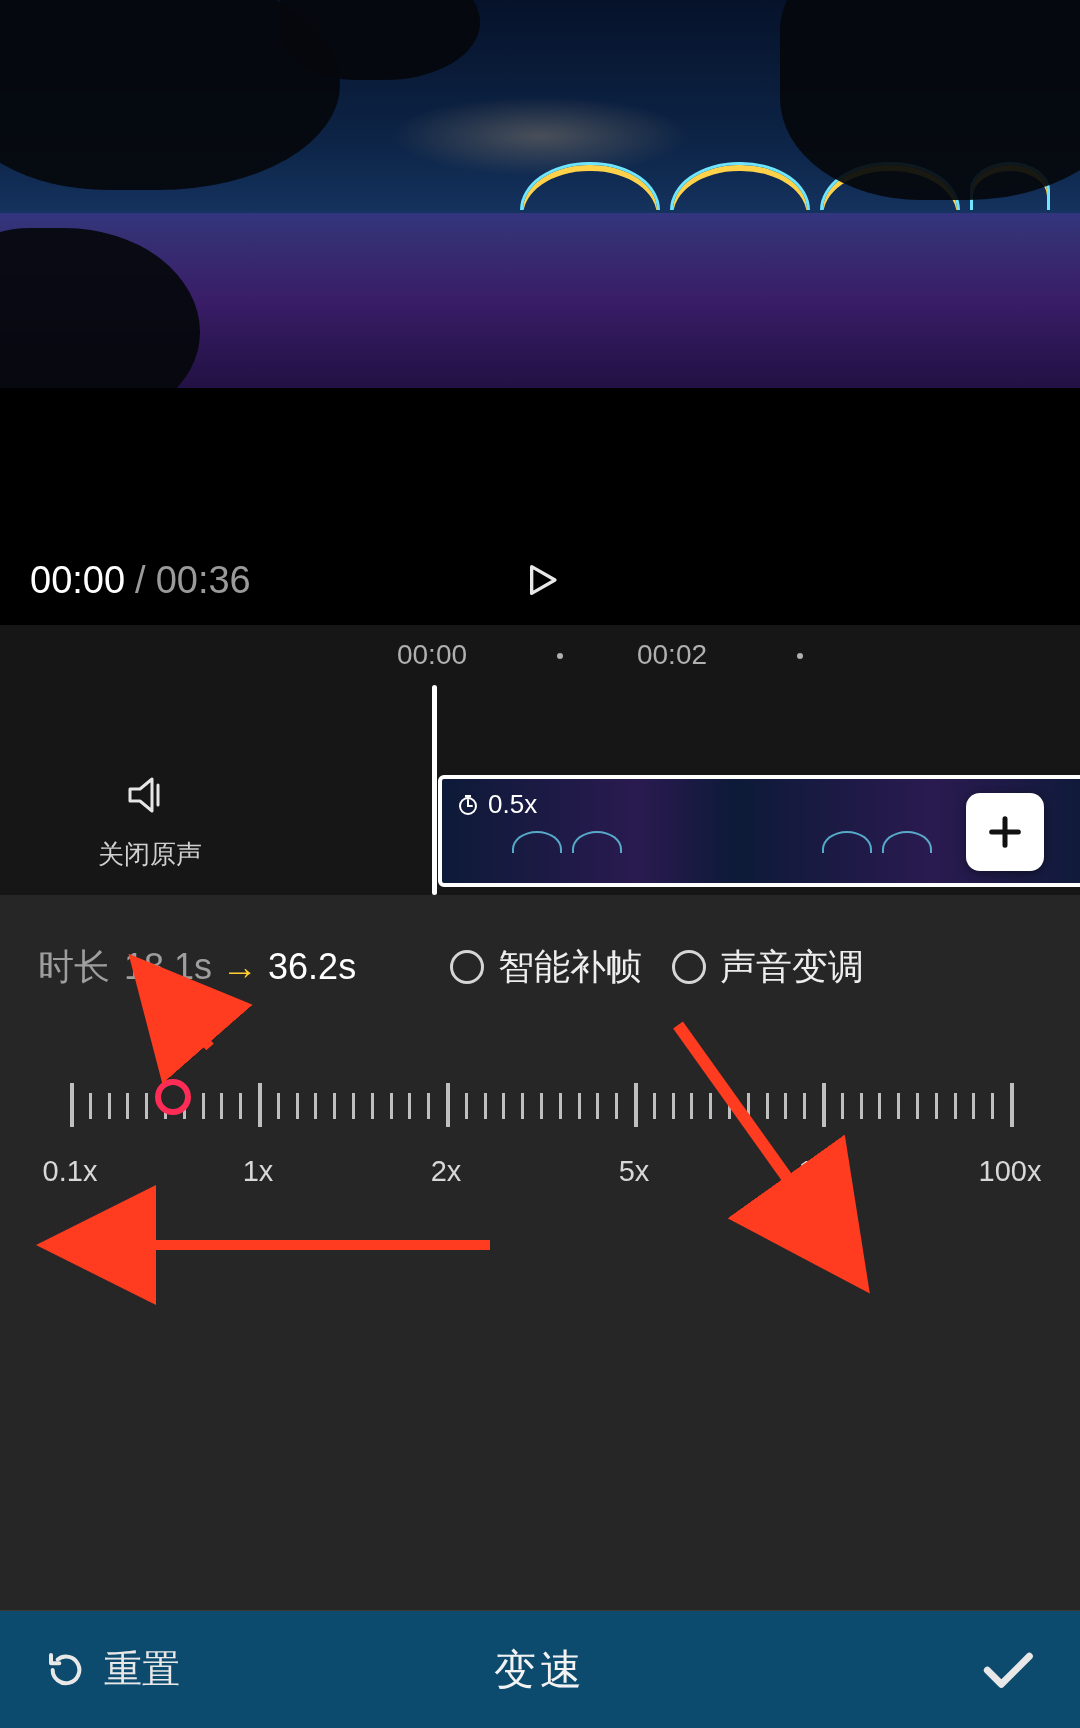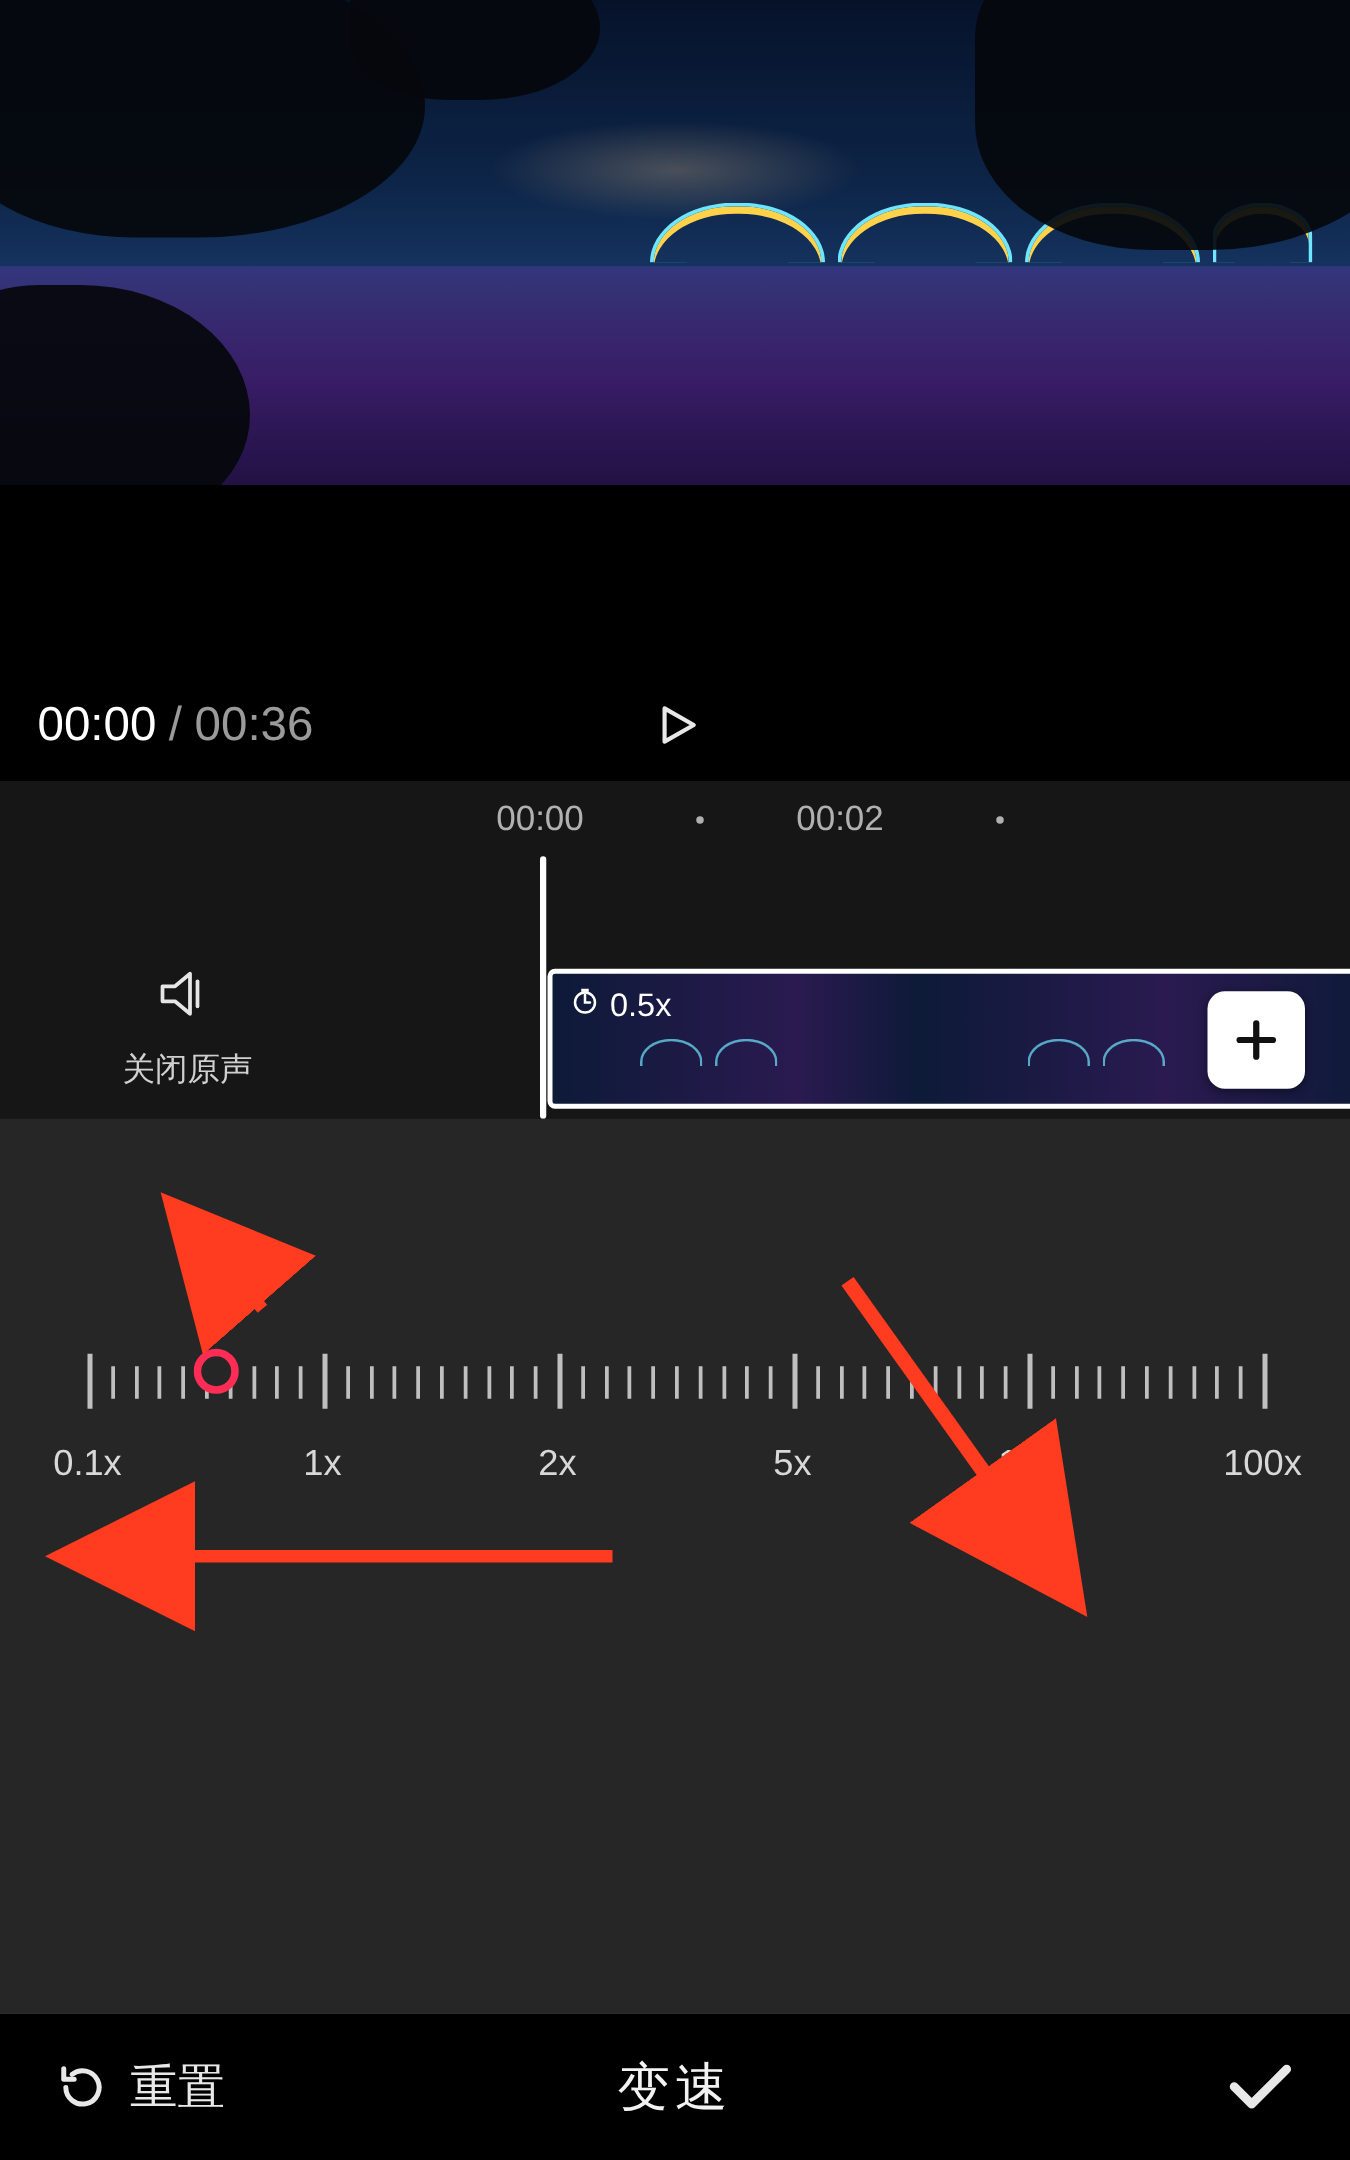--- a/index.html
+++ b/index.html
@@ -38,21 +38,21 @@
   .playhead { position:absolute; left:432px; top:60px; width:5px; height:210px; background:#fff; border-radius:3px; }
   .clip-lane { position:absolute; left:0; top:150px; width:100%; height:120px; }
   .mute-btn { position:absolute; left:90px; top:0; width:120px; text-align:center; }
   .mute-btn .ic { font-size:44px; color:#e6e6e6; }
   .mute-btn .lb { font-size:26px; color:#d0d0d0; margin-top:12px; }
   .cover-btn { position:absolute; left:245px; top:6px; width:130px; height:102px; background:linear-gradient(135deg,#1a2340,#2a1a40); border-radius:6px; display:flex; align-items:center; justify-content:center; }
   .cover-btn .lb { font-size:30px; color:#f0f0f0; text-align:center; line-height:40px; }
   .clip { position:absolute; left:438px; top:0; right:-20px; height:112px; border:4px solid #fff; border-radius:6px; overflow:hidden; background:linear-gradient(to right,#0d1a38 0%,#2a1a50 30%,#0d1a38 45%,#2a1a50 75%,#0d1a38 100%); }
   .clip .thumb-arch { position:absolute; bottom:30px; width:50px; height:22px; border:2px solid #6fe6ff; border-bottom:none; border-top-left-radius:30px 22px; border-top-right-radius:30px 22px; opacity:.7;}
   .clip .thumb-arch.t1{left:70px;} .clip .thumb-arch.t2{left:130px;} .clip .thumb-arch.t3{left:380px;} .clip .thumb-arch.t4{left:440px;}
-  .clip .badge { position:absolute; left:14px; top:10px; display:flex; gap:8px; font-size:26px; color:#fff; font-weight:500;}
+  .clip .badge { position:absolute; left:14px; top:10px; display:flex; align-items:center; gap:8px; font-size:26px; color:#fff; font-weight:500;}
   .clip .badge svg{ width:24px; height:24px;}
   .add-btn { position:absolute; right:36px; top:18px; width:78px; height:78px; background:#fff; border-radius:14px; display:flex; align-items:center; justify-content:center; box-shadow:0 2px 8px rgba(0,0,0,.4);}
   .add-btn svg{ width:40px; height:40px; }
 
   
   .speed-panel { position:absolute; left:0; top:895px; width:1080px; bottom:0; background:#262626; }
   .info-row { position:absolute; left:0; top:42px; width:100%; height:60px; display:flex; align-items:center; font-size:36px; }
   .info-row .dur-label { color:#9e9e9e; margin-left:38px; }
   .info-row .dur-from  { color:#9e9e9e; margin-left:14px; }
   .info-row .dur-arrow { color:#ffcc33; margin:0 10px; font-weight:700; }
@@ -69,21 +69,21 @@
   .ticks .tk.sm  { height:26px; top:4px; }
   .handle { position:absolute; width:36px; height:36px; border:6px solid #ff2d55; border-radius:50%; background:#262626; transform:translate(-50%,-50%); top:22px; }
   .labels { position:absolute; left:70px; right:70px; top:260px; height:50px; font-size:29px; color:#d8d8d8; }
   .labels span { position:absolute; transform:translateX(-50%); }
 
   
   .anno { position:absolute; pointer-events:none; }
   .anno svg { overflow:visible; }
 
   
-  .bottom-bar { position:absolute; left:0; bottom:0; width:1080px; height:118px; border-top:1px solid #3a3a3a; display:flex; align-items:center; justify-content:space-between; padding:0 46px; background:#000000;}
+  .bottom-bar { position:absolute; left:0; bottom:0; width:1080px; height:118px; border-top:1px solid #3a3a3a; display:flex; align-items:center; justify-content:space-between; padding:0 46px; background:#0c4a6e;}
   .reset { display:flex; align-items:center; gap:18px; color:#e8e8e8; font-size:38px; }
   .reset svg{ width:40px; height:40px; }
   .title { position:absolute; left:50%; transform:translateX(-50%); font-size:42px; color:#f2f2f2; letter-spacing:4px; }
   .confirm svg{ width:56px; height:56px; }
 </style>
 </head>
 <body>
 
 <div class="root">
 
@@ -157,20 +157,35 @@
 
       <div class="add-btn">
         <svg viewBox="0 0 24 24">
             <path d="M12 4 V20 M4 12 H20" stroke="#111" stroke-width="3" stroke-linecap="round"></path>
           </svg>
       </div>
     </div>
   </div>
 
   <div class="speed-panel">
+    <div class="info-row">
+      <span class="dur-label">时长</span>
+      <span class="dur-from">18.1s</span>
+      <span class="dur-arrow">→</span>
+      <span class="dur-to">36.2s</span>
+
+      <div class="opt o1">
+        <span class="ring"></span>
+        <span>智能补帧</span>
+      </div>
+      <div class="opt o2">
+        <span class="ring"></span>
+        <span>声音变调</span>
+      </div>
+    </div>
 
     <div class="slider-wrap">
       <div class="ticks" id="ticks">
           <div class="tk big" style="left: 0%;"></div>
           <div class="tk sm" style="left: 2%;"></div>
           <div class="tk sm" style="left: 4%;"></div>
           <div class="tk sm" style="left: 6%;"></div>
           <div class="tk sm" style="left: 8%;"></div>
           <div class="tk sm" style="left: 10%;"></div>
           <div class="tk sm" style="left: 12%;"></div>

